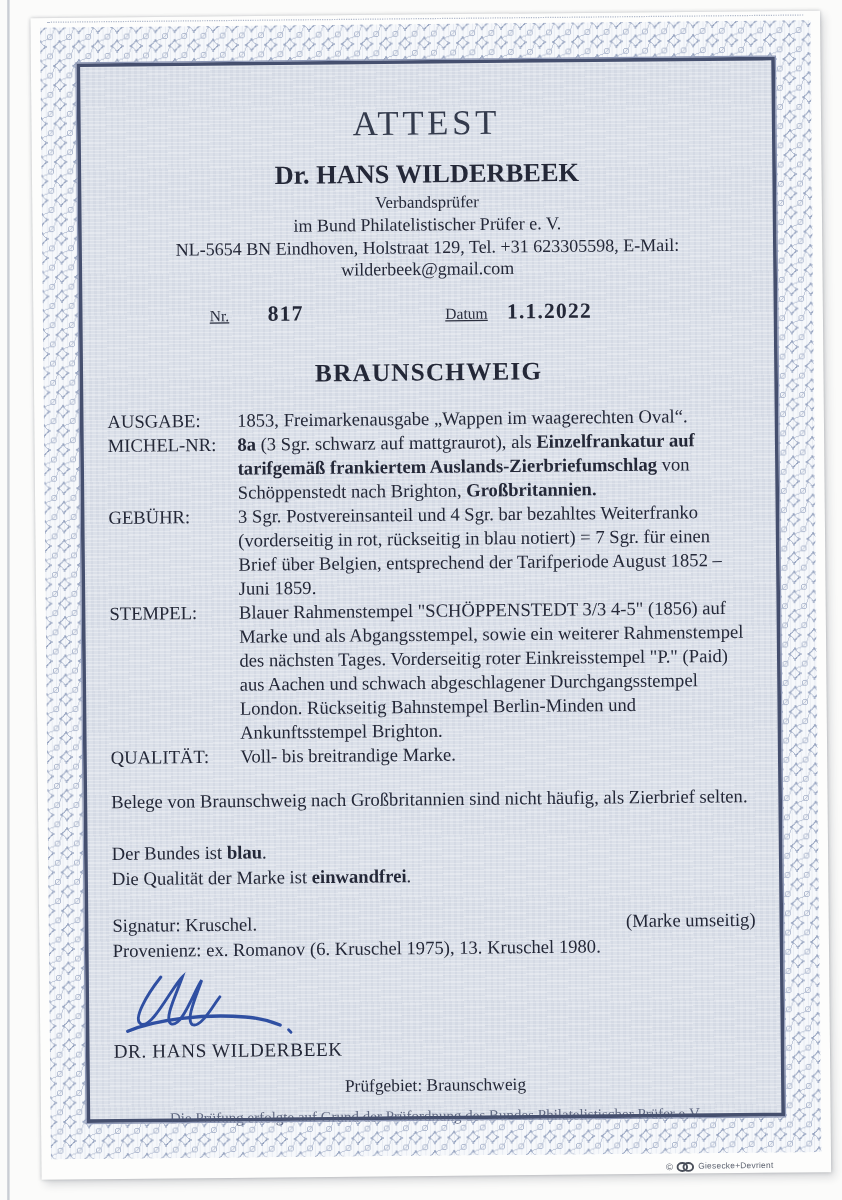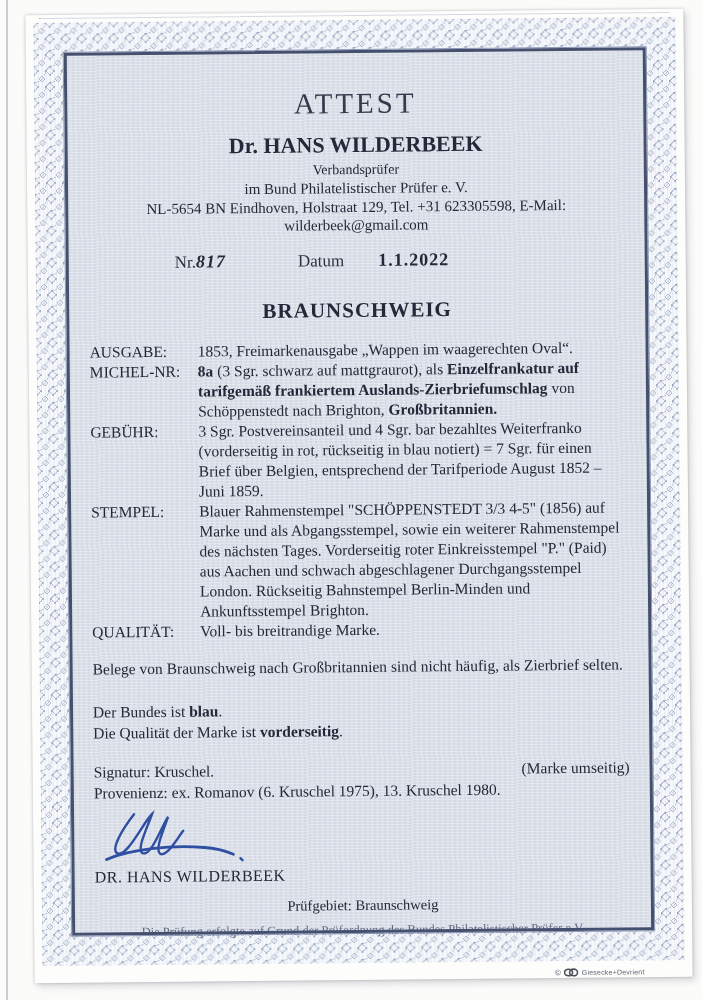--- a/index.html
+++ b/index.html
@@ -33,24 +33,24 @@
       repeating-linear-gradient(90deg, rgba(120,132,165,.07) 0 2px, transparent 2px 5px);
     padding:34px 20px 8px 20px;
     color:#242838;
   }
   .title{font-size:29px;letter-spacing:3px;text-align:center;color:#343b4d;line-height:33px;}
   .name{font-size:22px;font-weight:bold;text-align:center;margin-top:12px;line-height:26px;}
   .role{font-size:14px;text-align:center;margin-top:3px;line-height:17px;}
   .assoc{font-size:15px;text-align:center;margin-top:1px;line-height:18px;}
   .contact{font-size:15px;text-align:center;margin-top:1px;line-height:18px;}
   .meta-row{display:flex;align-items:baseline;margin-top:16px;height:24px;}
-  .meta-label{font-size:17px;color:#2c3040;}
+  .meta-label{font-size:13px;color:#2c3040;text-decoration:underline;}
   .meta-value{font-size:18px;font-weight:bold;letter-spacing:1px;}
-  .ml-nr{margin-left:86px;} .mv-nr{font-style:italic;}
-  .ml-dt{margin-left:72px;} .mv-dt{margin-left:34px;}
+  .ml-nr{margin-left:86px;} .mv-nr{margin-left:32px;}
+  .ml-dt{margin-left:118px;} .mv-dt{margin-left:16px;}
   .region{font-size:21px;font-weight:bold;text-align:center;letter-spacing:1px;margin-top:24px;line-height:25px;}
   .rows{margin-top:17px;}
   .drow{display:grid;grid-template-columns:108px 1fr;font-size:15.5px;line-height:20px;}
   .dlabel{white-space:nowrap;}
   .para{margin:17px 0 0 0;font-size:15.5px;line-height:20px;}
   .verdict1{margin-top:23px;}
   .verdict2{margin-top:1px;}
   .sig-row{display:flex;justify-content:space-between;margin-top:19px;font-size:15.5px;line-height:20px;}
   .prov{margin-top:1px;font-size:15.5px;line-height:20px;}
   .autograph{display:block;margin:6px 0 0 6px;}
@@ -109,21 +109,21 @@
           </div>
           <div class="drow">
             <div class="dlabel">QUALITÄT:</div>
             <div class="dvalue"><span>Voll- bis breitrandige Marke.</span></div>
           </div>
         </div>
 
       <p class="para"><span>Belege von Braunschweig nach Großbritannien sind nicht häufig, als Zierbrief selten.</span></p>
 
       <p class="para verdict1"><span>Der Bundes ist </span><b>blau</b><span>.</span></p>
-      <p class="para verdict2"><span>Die Qualität der Marke ist </span><b>vorderseitig</b><span>.</span></p>
+      <p class="para verdict2"><span>Die Qualität der Marke ist </span><b>einwandfrei</b><span>.</span></p>
 
       <div class="sig-row">
         <span>Signatur: Kruschel.</span>
         <span>(Marke umseitig)</span>
       </div>
       <div class="prov">Provenienz: ex. Romanov (6. Kruschel 1975), 13. Kruschel 1980.</div>
 
       <svg class="autograph" width="160" height="56" viewBox="0 0 160 56" fill="none" stroke="#2f4fa2" stroke-width="2.4" stroke-linecap="round">
         <path d="M34 5 C22 20 10 40 17 44 C26 49 44 12 52 5 C47 19 36 40 42 44 C51 48 62 16 68 8 C63 22 54 41 60 45 C67 48 78 28 83 22"></path>
         <path d="M6 50 C30 40 70 36 104 39 C118 40 126 43 133 46" stroke-width="2.8"></path>

